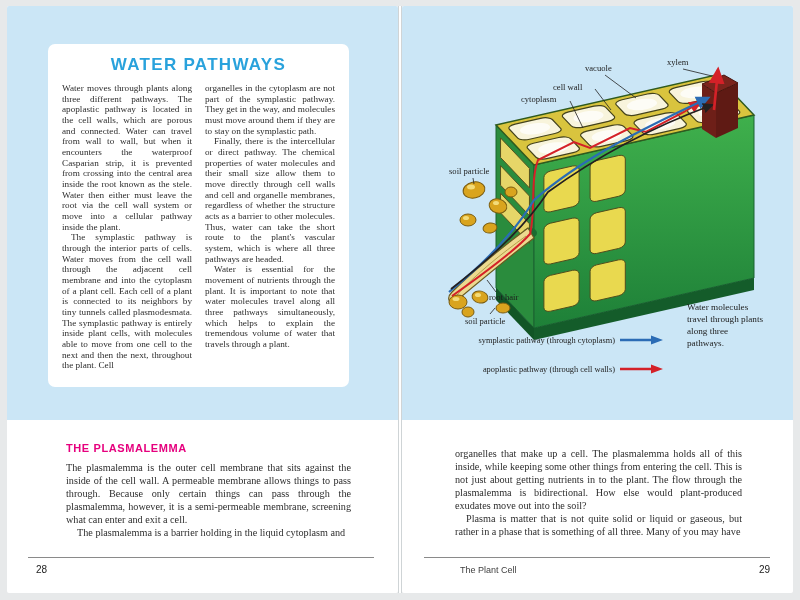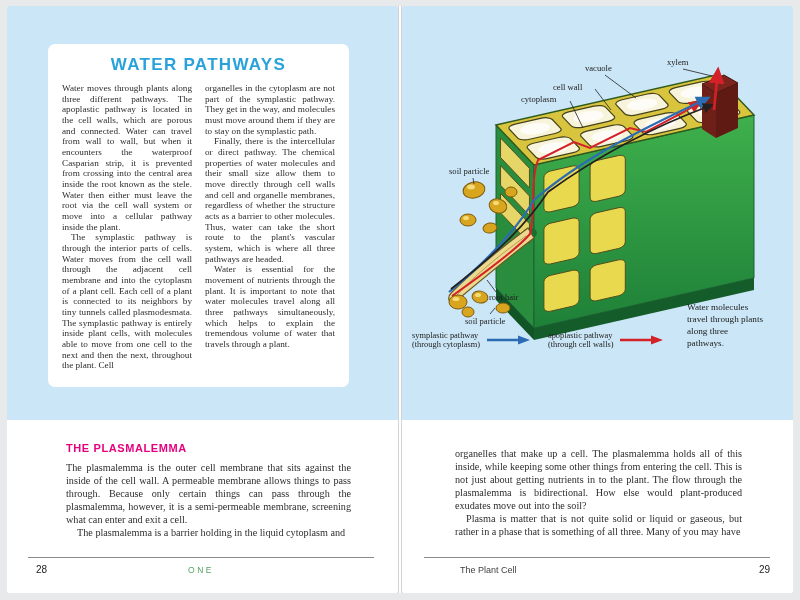--- a/index.html
+++ b/index.html
@@ -28,21 +28,21 @@
   .fig-art{position:absolute;left:14px;top:44px;}
   .fig-label{position:absolute;font-size:8.6px;color:#1d1d1d;white-space:nowrap;}
   .lbl-vacuole{left:183px;top:57px;text-align:right;}
   .lbl-xylem{left:265px;top:51px;}
   .lbl-cellwall{left:151px;top:76px;}
   .lbl-cytoplasm{left:119px;top:88px;}
   .lbl-soil-left{left:47px;top:160px;}
   .lbl-roothair{left:87px;top:286px;}
   .lbl-soil-bottom{left:63px;top:310px;}
   .fig-caption{position:absolute;left:285px;top:295px;width:80px;font-size:9.2px;line-height:1.32;color:#1d1d1d;}
-  .legend{position:absolute;left:10px;top:328px;width:252px;display:flex;flex-direction:row;gap:17px;align-items:flex-end;}
+  .legend{position:absolute;left:10px;top:328px;width:252px;display:flex;flex-direction:column;gap:17px;align-items:flex-end;}
   .legend-row{display:flex;justify-content:flex-end;align-items:center;height:12px;}
   .legend-label{font-size:8.4px;color:#222;}
   .legend-arrow{margin-left:5px;flex:none;}
 
   
   .plasma-left{position:absolute;left:59px;top:436px;width:285px;}
   .plasma-right{position:absolute;left:53px;top:441px;width:287px;}
   .plasma-title{margin:0 0 7px;font-family:"Liberation Sans",sans-serif;font-weight:bold;
                 font-size:11px;letter-spacing:.6px;color:#e6007e;}
   .plasma-body{font-size:10.2px;line-height:1.28;text-align:justify;color:#2d2d2d;}
@@ -87,21 +87,20 @@
     <div class="plasma-left">
       <h3 class="plasma-title">THE PLASMALEMMA</h3>
       <div class="plasma-body">
         <p>The plasmalemma is the outer cell membrane that sits against the inside of the cell wall. A permeable membrane allows things to pass through. Because only certain things can pass through the plasmalemma, however, it is a semi-permeable membrane, screening what can enter and exit a cell.</p>
         <p class="indent">The plasmalemma is a barrier holding in the liquid cytoplasm and</p>
       </div>
     </div>
 
     <div class="footer footer-left">
       <span class="page-num num-left">28</span>
-      <span class="running-head-one">ONE</span>
     </div>
   </div>
 
   <div class="spine-gap"></div>
 
   <div class="page">
     <div class="blue-area"></div>
 
     <div class="figure">
 

